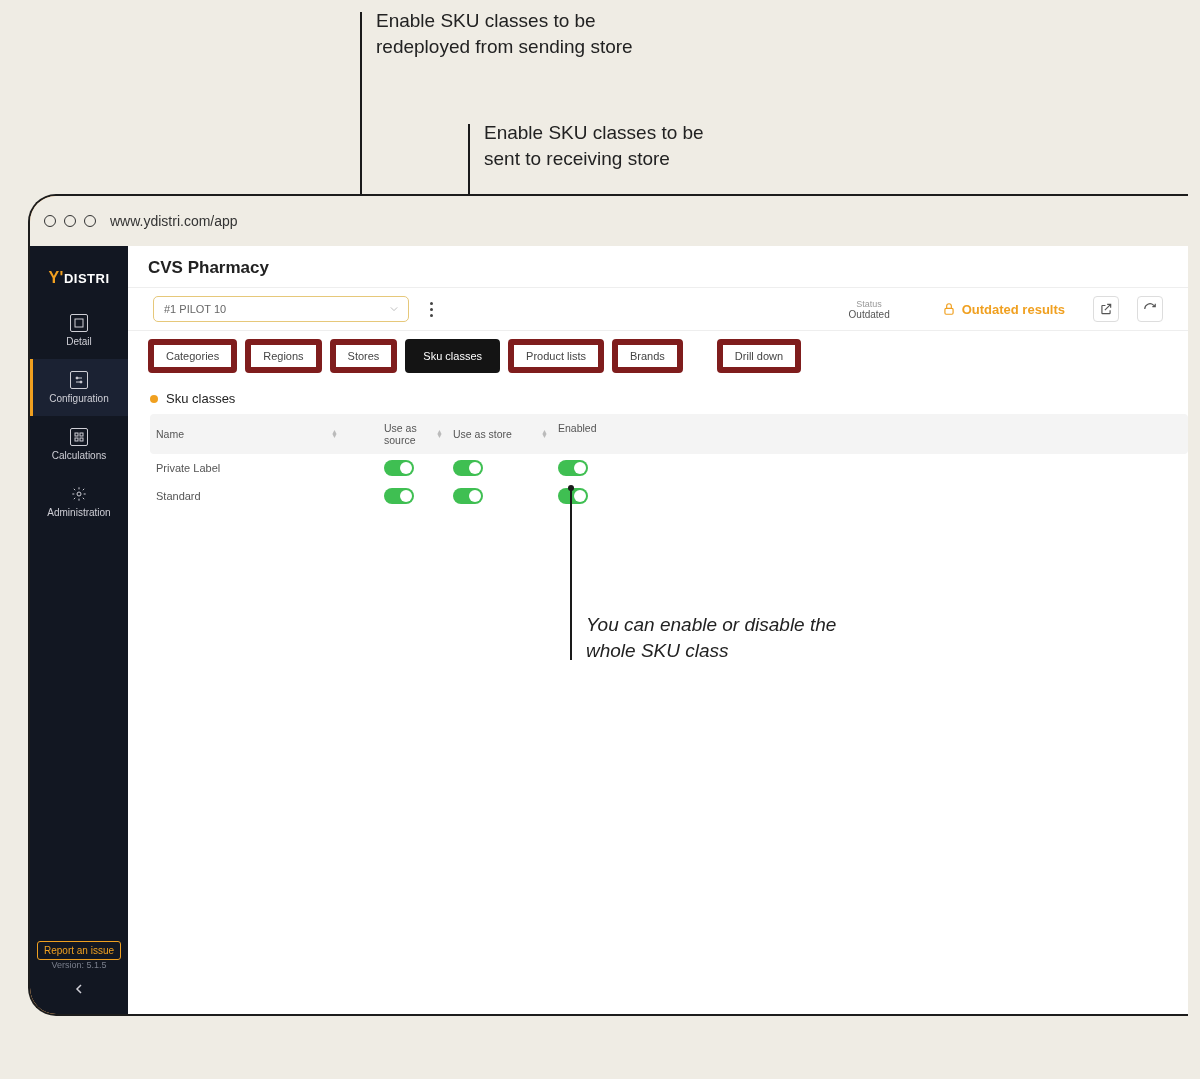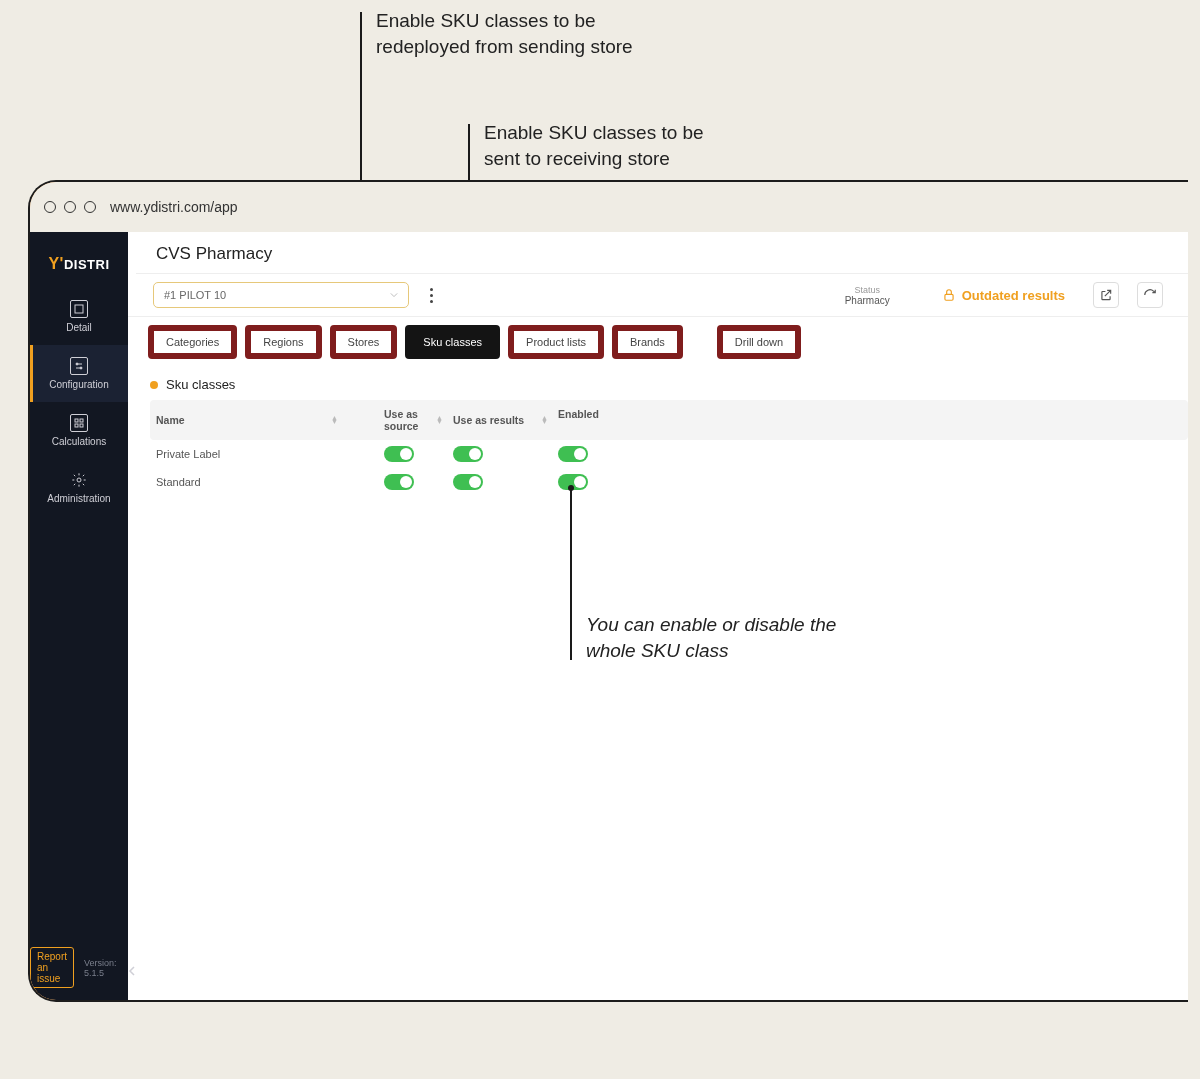--- a/index.html
+++ b/index.html
@@ -6,48 +6,48 @@
   html, body { width: 1200px; height: 1079px; font-family: -apple-system, Helvetica, Arial, sans-serif; background:#EFECE4; overflow:hidden; }
   .canvas { position:relative; width:1200px; height:1079px; }
 
   
   .annot { position:absolute; font-size:19px; line-height:1.35; color:#222; }
   .annot .vline { position:absolute; width:2px; background:#1a1a1a; }
   .annot .dot { position:absolute; width:6px; height:6px; background:#1a1a1a; border-radius:50%; left:-2px; }
 
   
   .browser {
-    position:absolute; left:28px; top:180px; width:1160px; height:822px;
+    position:absolute; left:28px; top:194px; width:1160px; height:822px;
     border:2px solid #1c1c1c; border-radius:28px 0 0 28px; border-right:none;
     background:#fdba74; overflow:hidden;
   }
   .titlebar { height:50px; background:#EFECE4; display:flex; align-items:center; padding:0 14px; gap:14px; border-bottom:1px solid #1c1c1c00; }
   .traffic { display:flex; gap:8px; }
   .traffic span { width:12px; height:12px; border:1.5px solid #333; border-radius:50%; display:inline-block; }
   .url { font-size:14px; color:#333; }
 
   .app { display:flex; height:calc(100% - 50px); }
   .sidebar { width:98px; background:#121722; color:#d0d0d0; display:flex; flex-direction:column; align-items:center; position:relative; padding-top:0; border-radius:0 0 0 26px; }
   .logo { width:100%; height:36px; display:flex; align-items:center; justify-content:center; font-weight:700; letter-spacing:0.5px; margin-top:14px; margin-bottom:6px; }
   .logo .y { color:#f0a020; }
   .logo .rest { color:#fff; font-size:13px; }
 
   .navitem { width:100%; display:flex; flex-direction:column; align-items:center; gap:4px; padding:12px 2px; font-size:10px; color:#cfcfd6; cursor:pointer; }
   .navitem.active { background:#1b2233; position:relative; }
   .navitem.active::before { content:""; position:absolute; left:0; top:0; bottom:0; width:3px; background:#f0a020; }
   .navicon { width:18px; height:18px; border:1.5px solid #cfcfd6; border-radius:2px; display:flex; align-items:center; justify-content:center; }
   .navicon svg { stroke:#cfcfd6; }
 
-  .sidebar-bottom { position:absolute; bottom:12px; width:100%; display:flex; flex-direction:row; align-items:center; gap:10px; }
+  .sidebar-bottom { position:absolute; bottom:12px; width:100%; display:flex; flex-direction:column; align-items:center; }
   .report-issue { font-size:10px; color:#f0a020; border:1px solid #f0a020; padding:3px 6px; border-radius:3px; cursor:pointer; }
   .version { font-size:9px; color:#7a7f8c; }
   .collapse { width:26px; height:26px; display:flex; align-items:center; justify-content:center; color:#cfcfd6; margin-top:6px; cursor:pointer; }
 
   .main { flex:1; background:#fff; display:flex; flex-direction:column; font-size:12px; color:#333; }
-  .pagehead { padding:12px 20px 10px; font-size:17px; font-weight:400; color:#222; border-bottom:1px solid #eee; height:42px; display:flex; align-items:center;margin-left:8px; }
+  .pagehead { padding:12px 20px 10px; font-size:17px; font-weight:700; color:#222; border-bottom:1px solid #eee; height:42px; display:flex; align-items:center; }
 
   .toolbar-row { display:flex; align-items:center; padding:8px 25px; gap:12px; border-bottom:1px solid #eee; }
   .pilot-select { flex:0 0 256px; border:1px solid #e6c87a; background:#fff; border-radius:5px; padding:6px 10px; font-size:11px; color:#666; display:flex; justify-content:space-between; align-items:center; cursor:pointer; }
   .kebab { width:20px; display:flex; flex-direction:column; align-items:center; justify-content:center; gap:3px; cursor:pointer; }
   .kebab span { width:3px; height:3px; background:#444; border-radius:50%; }
   .toolbar-spacer { flex:1; }
   .status-block { display:flex; flex-direction:column; align-items:center; font-size:9px; color:#999; margin-right:30px; }
   .status-block .sv { font-size:10px; color:#555; }
   .outdated-pill { display:flex; align-items:center; gap:6px; color:#f0a020; font-size:13px; font-weight:600; padding:4px 10px; }
   .outdated-pill svg { width:14px; height:14px; }
@@ -55,21 +55,21 @@
 
   .tabrow { display:flex; gap:8px; padding:8px 20px; align-items:center; }
   .tab { border:6px solid #7f1d1d; border-radius:4px; padding:5px 12px; font-size:11px; color:#444; background:#fff; cursor:pointer; }
   .tab.active { background:#141414; color:#fff; border-color:#141414; }
   .tab-gap { width:18px; }
 
   .section-title { display:flex; align-items:center; gap:8px; padding:10px 22px 8px; font-size:13px; color:#222; }
   .bullet { width:8px; height:8px; background:#f0a020; border-radius:50%; }
 
   .table { width:calc(100% - 22px); margin-left:22px; }
-  .thead { display:flex; background:#f4f4f4; border-radius:4px; padding:8px 0; font-size:10.5px; color:#555; font-weight:700; }
+  .thead { display:flex; background:#f4f4f4; border-radius:4px; padding:8px 0; font-size:10.5px; color:#555; font-weight:400; }
   .col-name { flex:0 0 198px; padding-left:6px; display:flex; align-items:center; gap:4px; }
   .col-src  { flex:0 0 105px; display:flex; align-items:center; gap:4px;padding-left:36px; }
   .col-tgt  { flex:0 0 105px; display:flex; align-items:center; gap:4px; }
   .col-en   { flex:0 0 120px; }
   .sorter { display:inline-flex; flex-direction:column; line-height:4px; color:#bbb; font-size:7px; margin-left:auto; margin-right:10px; }
 
   .trow { display:flex; align-items:center; padding:6px 0; font-size:11px; color:#555; }
   .toggle { width:30px; height:16px; background:#3fbf52; border-radius:10px; position:relative; cursor:pointer; }
   .toggle::after { content:""; position:absolute; right:2px; top:2px; width:12px; height:12px; background:#fff; border-radius:50%; }
 
@@ -170,21 +170,21 @@
               </svg>
           </div>
           <div class="kebab">
               <span></span>
               <span></span>
               <span></span>
             </div>
           <div class="toolbar-spacer"></div>
           <div class="status-block">
             <span>Status</span>
-            <span class="sv">Pharmacy</span>
+            <span class="sv">Outdated</span>
           </div>
           <div class="outdated-pill">
             <svg viewBox="0 0 24 24" fill="none" stroke="#f0a020" stroke-width="2">
                 <rect x="5" y="11" width="14" height="10" rx="2"></rect>
                 <path d="M8 11V7a4 4 0 018 0v4"></path>
               </svg>
             <span>Outdated results</span>
           </div>
           <div class="iconbtn">
             <svg width="14" height="14" viewBox="0 0 24 24" fill="none" stroke="#555" stroke-width="2">
@@ -218,21 +218,21 @@
           <div class="thead">
             <div class="col-name">
               <span>Name</span>
               <span class="sorter">▲<br>▼</span>
             </div>
             <div class="col-src">
               <span>Use as source</span>
               <span class="sorter">▲<br>▼</span>
             </div>
             <div class="col-tgt">
-              <span>Use as results</span>
+              <span>Use as store</span>
               <span class="sorter">▲<br>▼</span>
             </div>
             <div class="col-en">
               <span>Enabled</span>
             </div>
           </div>
 
           <div class="trow">
             <div class="col-name">Private Label</div>
             <div class="col-src">

